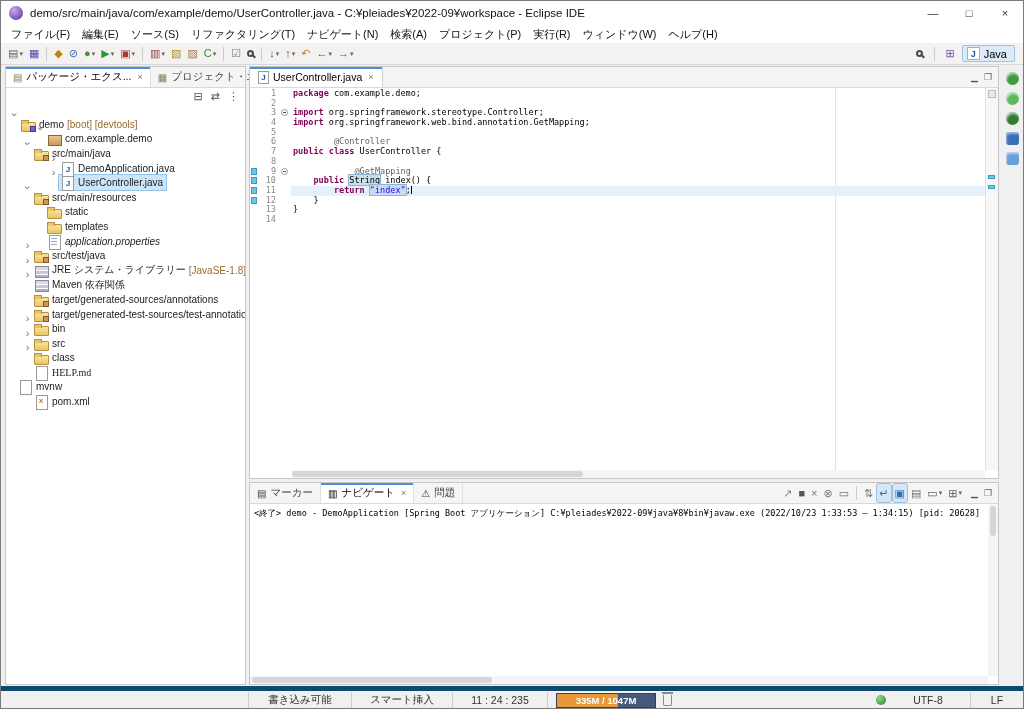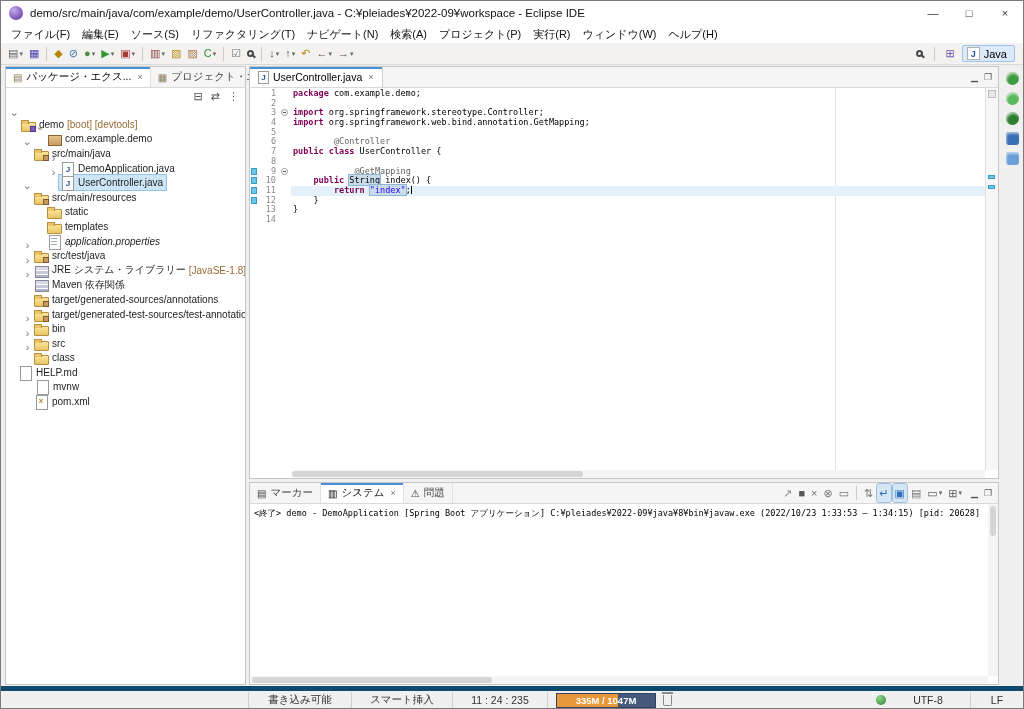--- a/index.html
+++ b/index.html
@@ -452,28 +452,28 @@
             <span class="nlabel">src</span>
           </span>
         </div>
         <div class="trow" style="padding-left: 16px;">
           <span class="tw">›</span>
           <span class="rowc">
             <span class="nicon i-folder"></span>
             <span class="nlabel">class</span>
           </span>
         </div>
-        <div class="trow" style="">
+        <div class="trow" style="padding-left: 16px; font-family: Liberation Serif, serif;">
           <span class="tw"></span>
           <span class="rowc">
             <span class="nicon i-file"></span>
             <span class="nlabel">HELP.md</span>
           </span>
         </div>
-        <div class="trow" style="padding-left: 17px;">
+        <div class="trow" style="padding-left: 0;">
           <span class="tw"></span>
           <span class="rowc">
             <span class="nicon i-file"></span>
             <span class="nlabel">mvnw</span>
           </span>
         </div>
         <div class="trow" style="padding-left: 16px;">
           <span class="tw"></span>
           <span class="rowc">
             <span class="nicon i-xml-file"></span>
@@ -605,21 +605,21 @@
   </div>
 
   <div class="panel console">
     <div class="tabbar" id="c-tabs">
       <div class="xtab">
           <span class="tabicon">▤</span>
           <span>マーカー</span>
         </div>
         <div class="xtab active">
           <span class="tabicon">▥</span>
-          <span>システム</span>
+          <span>ナビゲート</span>
           <span class="close">×</span>
         </div>
         <div class="xtab">
           <span class="tabicon">⚠</span>
           <span>問題</span>
         </div>
         <div class="panel-btns" id="c-right">
         <div class="c-icons" id="c-icons">
             <span class="ticon">
               <span class="glyph" style="color: rgb(136, 136, 136);">↗</span>

